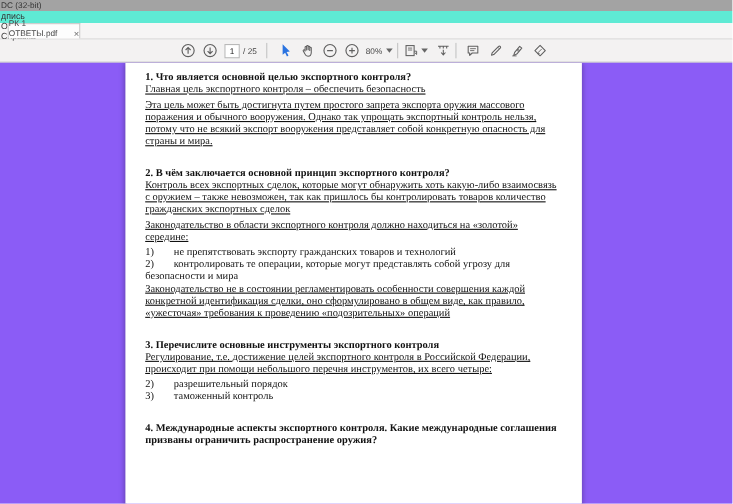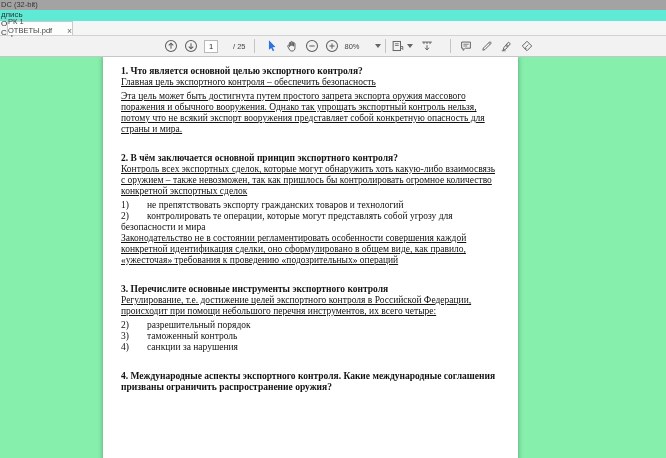--- a/index.html
+++ b/index.html
@@ -29,34 +29,34 @@
   .page-box { width:14px; height:13px; background:#fff; border:1px solid #b9b9b9;
               font-size:7.5px; color:#222; display:flex; align-items:center;
               justify-content:center; flex:0 0 auto; }
   .ttext { font-size:7.5px; color:#444; flex:0 0 auto; white-space:nowrap; }
   .caret-down { width:0; height:0; border-left:3px solid transparent;
                 border-right:3px solid transparent; border-top:4px solid #666;
                 flex:0 0 auto; }
   svg.icon { display:block; }
 
   
-  .viewer { height:401px; background:#86efac; overflow:hidden; }
+  .viewer { height:401px; background:#8b5cf6; overflow:hidden;padding-left:11px; }
   .page { margin-left:103px; width:415px; min-height:420px; background:#fff;
           box-shadow:0 0 5px rgba(0,0,0,.35);
           padding:9px 18px 0 18px;
           font-family:"Liberation Serif", serif; font-size:9.5px;
           line-height:11px; color:#111; }
   .question { margin-bottom:18px; }
   .q-heading { font-weight:bold; margin:0; }
   .q-para { margin:0 0 3px 0;text-decoration:underline; }
   .q-item { margin:0; }
   .q-item .num { display:inline-block; width:26px; }
 
   
-  .ml3{margin-left:15px}.ml4{margin-left:4px}.ml5{margin-left:5px}
+  .ml3{margin-left:3px}.ml4{margin-left:4px}.ml5{margin-left:5px}
   .ml6{margin-left:6px}.ml7{margin-left:7px}.ml8{margin-left:8px}
   .ml9{margin-left:9px}
 </style>
 </head>
 <body>
 
 <div class="titlebar">DC (32-bit)</div>
 
 <div class="menubar">
   <span class="menu-item">дпись</span>
@@ -181,29 +181,29 @@
 
 <div class="viewer">
   <div class="page" id="pdf-page">
       <div class="question">
         <p class="q-heading">1. Что является основной целью экспортного контроля?</p>
         <p class="q-para">Главная цель экспортного контроля – обеспечить безопасность</p>
         <p class="q-para">Эта цель может быть достигнута путем простого запрета экспорта оружия массового поражения и обычного вооружения. Однако так упрощать экспортный контроль нельзя, потому что не всякий экспорт вооружения представляет собой конкретную опасность для страны и мира.</p>
       </div>
       <div class="question">
         <p class="q-heading">2. В чём заключается основной принцип экспортного контроля?</p>
-        <p class="q-para">Контроль всех экспортных сделок, которые могут обнаружить хоть какую-либо взаимосвязь с оружием – также невозможен, так как пришлось бы контролировать огромное количество конкретной экспортных сделок</p>
+        <p class="q-para">Контроль всех экспортных сделок, которые могут обнаружить хоть какую-либо взаимосвязь с оружием – также невозможен, так как пришлось бы контролировать товаров количество гражданских экспортных сделок</p>
+        <p class="q-para">Законодательство в области экспортного контроля должно находиться на «золотой» середине:</p>
         <p class="q-item"><span class="num">1)</span>не препятствовать экспорту гражданских товаров и технологий</p>
         <p class="q-item"><span class="num">2)</span>контролировать те операции, которые могут представлять собой угрозу для безопасности и мира</p>
         <p class="q-para">Законодательство не в состоянии регламентировать особенности совершения каждой конкретной идентификация сделки, оно сформулировано в общем виде, как правило, «ужесточая» требования к проведению «подозрительных» операций</p>
       </div>
       <div class="question">
         <p class="q-heading">3. Перечислите основные инструменты экспортного контроля</p>
         <p class="q-para">Регулирование, т.е. достижение целей экспортного контроля в Российской Федерации, происходит при помощи небольшого перечня инструментов, их всего четыре:</p>
         <p class="q-item"><span class="num">2)</span>разрешительный порядок</p>
         <p class="q-item"><span class="num">3)</span>таможенный контроль</p>
-        <p class="q-item"><span class="num">4)</span>санкции за нарушения</p>
       </div>
       <div class="question">
         <p class="q-heading">4. Международные аспекты экспортного контроля. Какие международные соглашения призваны ограничить распространение оружия?</p>
       </div>
     </div>
 </div>
 
 </body></html>

